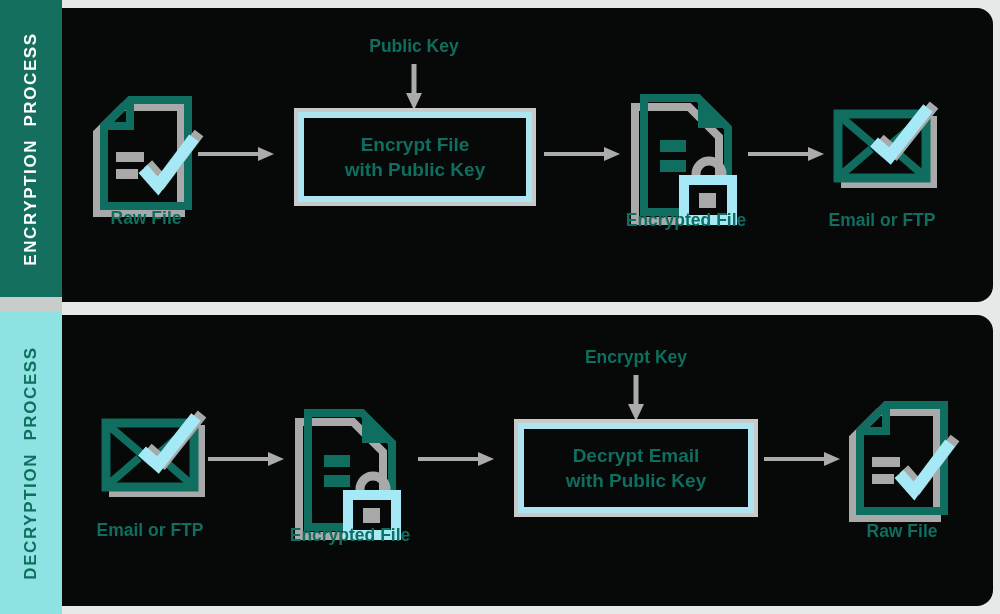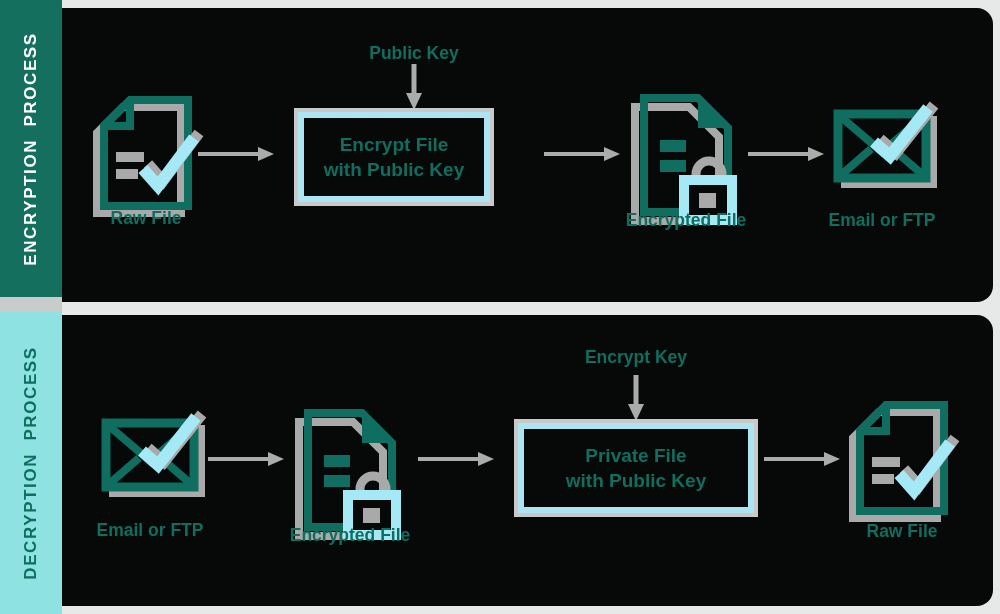--- a/index.html
+++ b/index.html
@@ -24,22 +24,22 @@
   .process-box { position:absolute; background:#070908; border:6px solid #ADE4F1; outline:4px solid #C9C9C9;
                  display:flex; flex-direction:column; align-items:center; justify-content:center;
                  color:#0F6E5F; font-weight:700; font-size:19px; line-height:1.32; text-align:center; }
 
   .arrow { position:absolute; }
 
   
   .p-enc .i-raw   { left:38px;  top:88px; }
   .p-enc .l-raw   { left:14px;  top:200px; width:140px; }
   .p-enc .a-1     { left:136px; top:138px; }
-  .p-enc .box     { left:236px; top:104px; width:192px; height:90px; }
-  .p-enc .l-key   { left:236px; top:28px;  width:232px;margin-top:7px; }
+  .p-enc .box     { left:236px; top:104px; width:234px; height:90px; }
+  .p-enc .l-key   { left:236px; top:28px;  width:232px; }
   .p-enc .a-key   { left:343px; top:56px; }
   .p-enc .a-2     { left:482px; top:138px; }
   .p-enc .i-enc   { left:574px; top:86px; }
   .p-enc .l-enc   { left:544px; top:202px; width:160px; }
   .p-enc .a-3     { left:686px; top:138px; }
   .p-enc .i-mail  { left:772px; top:100px; }
   .p-enc .l-mail  { left:740px; top:202px; width:160px; }
 
   
   .p-dec .i-mail  { left:40px;  top:102px; }
@@ -195,21 +195,21 @@
     </div>
 
     <div class="key-label l-key">Encrypt Key</div>
     <div class="arrow a-key">
       <svg width="18" height="46" viewBox="0 0 18 46">
           <use href="#arr-v"></use>
         </svg>
     </div>
 
     <div class="process-box box">
-      <div>Private File</div>
+      <div>Decrypt Email</div>
       <div>with Public Key</div>
     </div>
 
     <div class="arrow a-3">
       <svg width="76" height="16" viewBox="0 0 76 16">
           <use href="#arr-h"></use>
         </svg>
     </div>
 
     <div class="icon i-raw">

